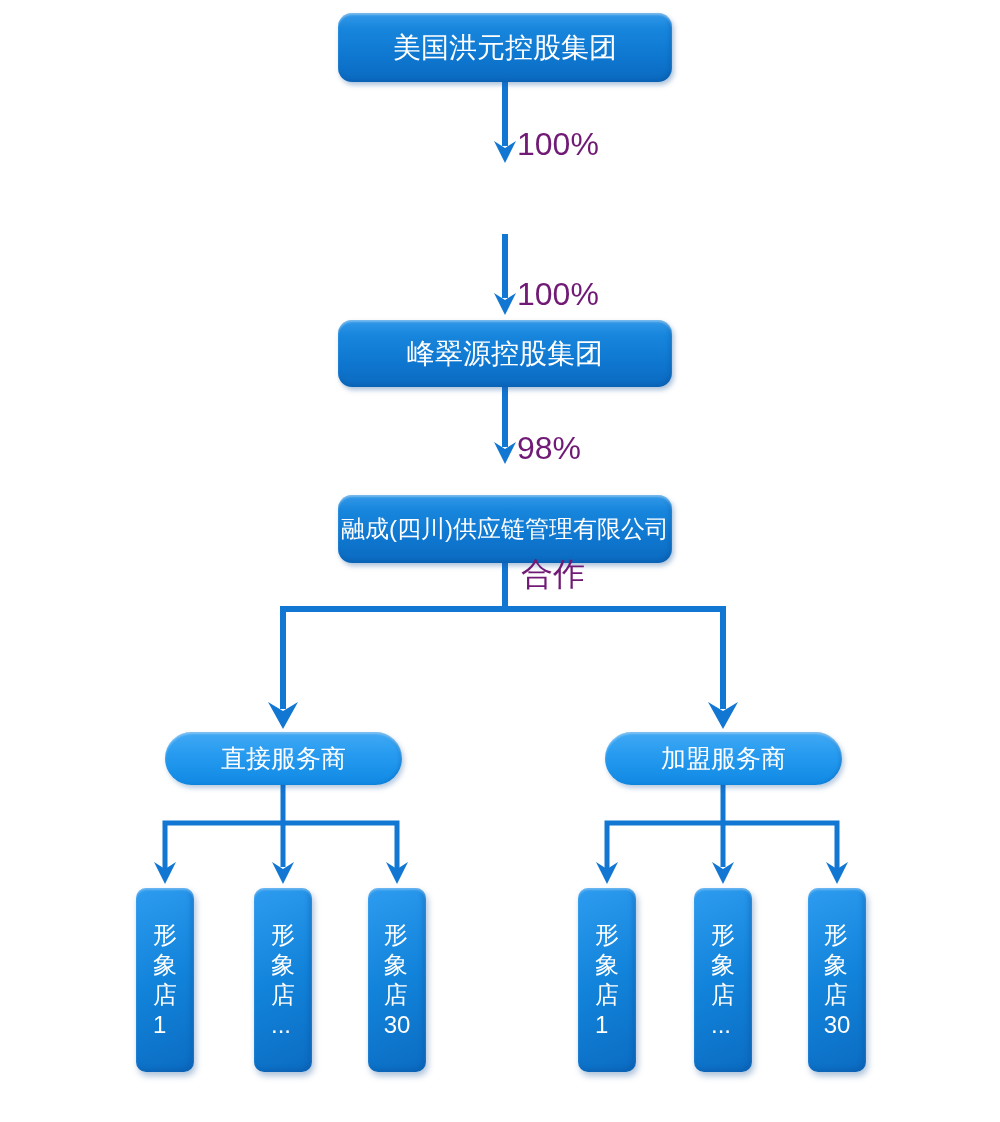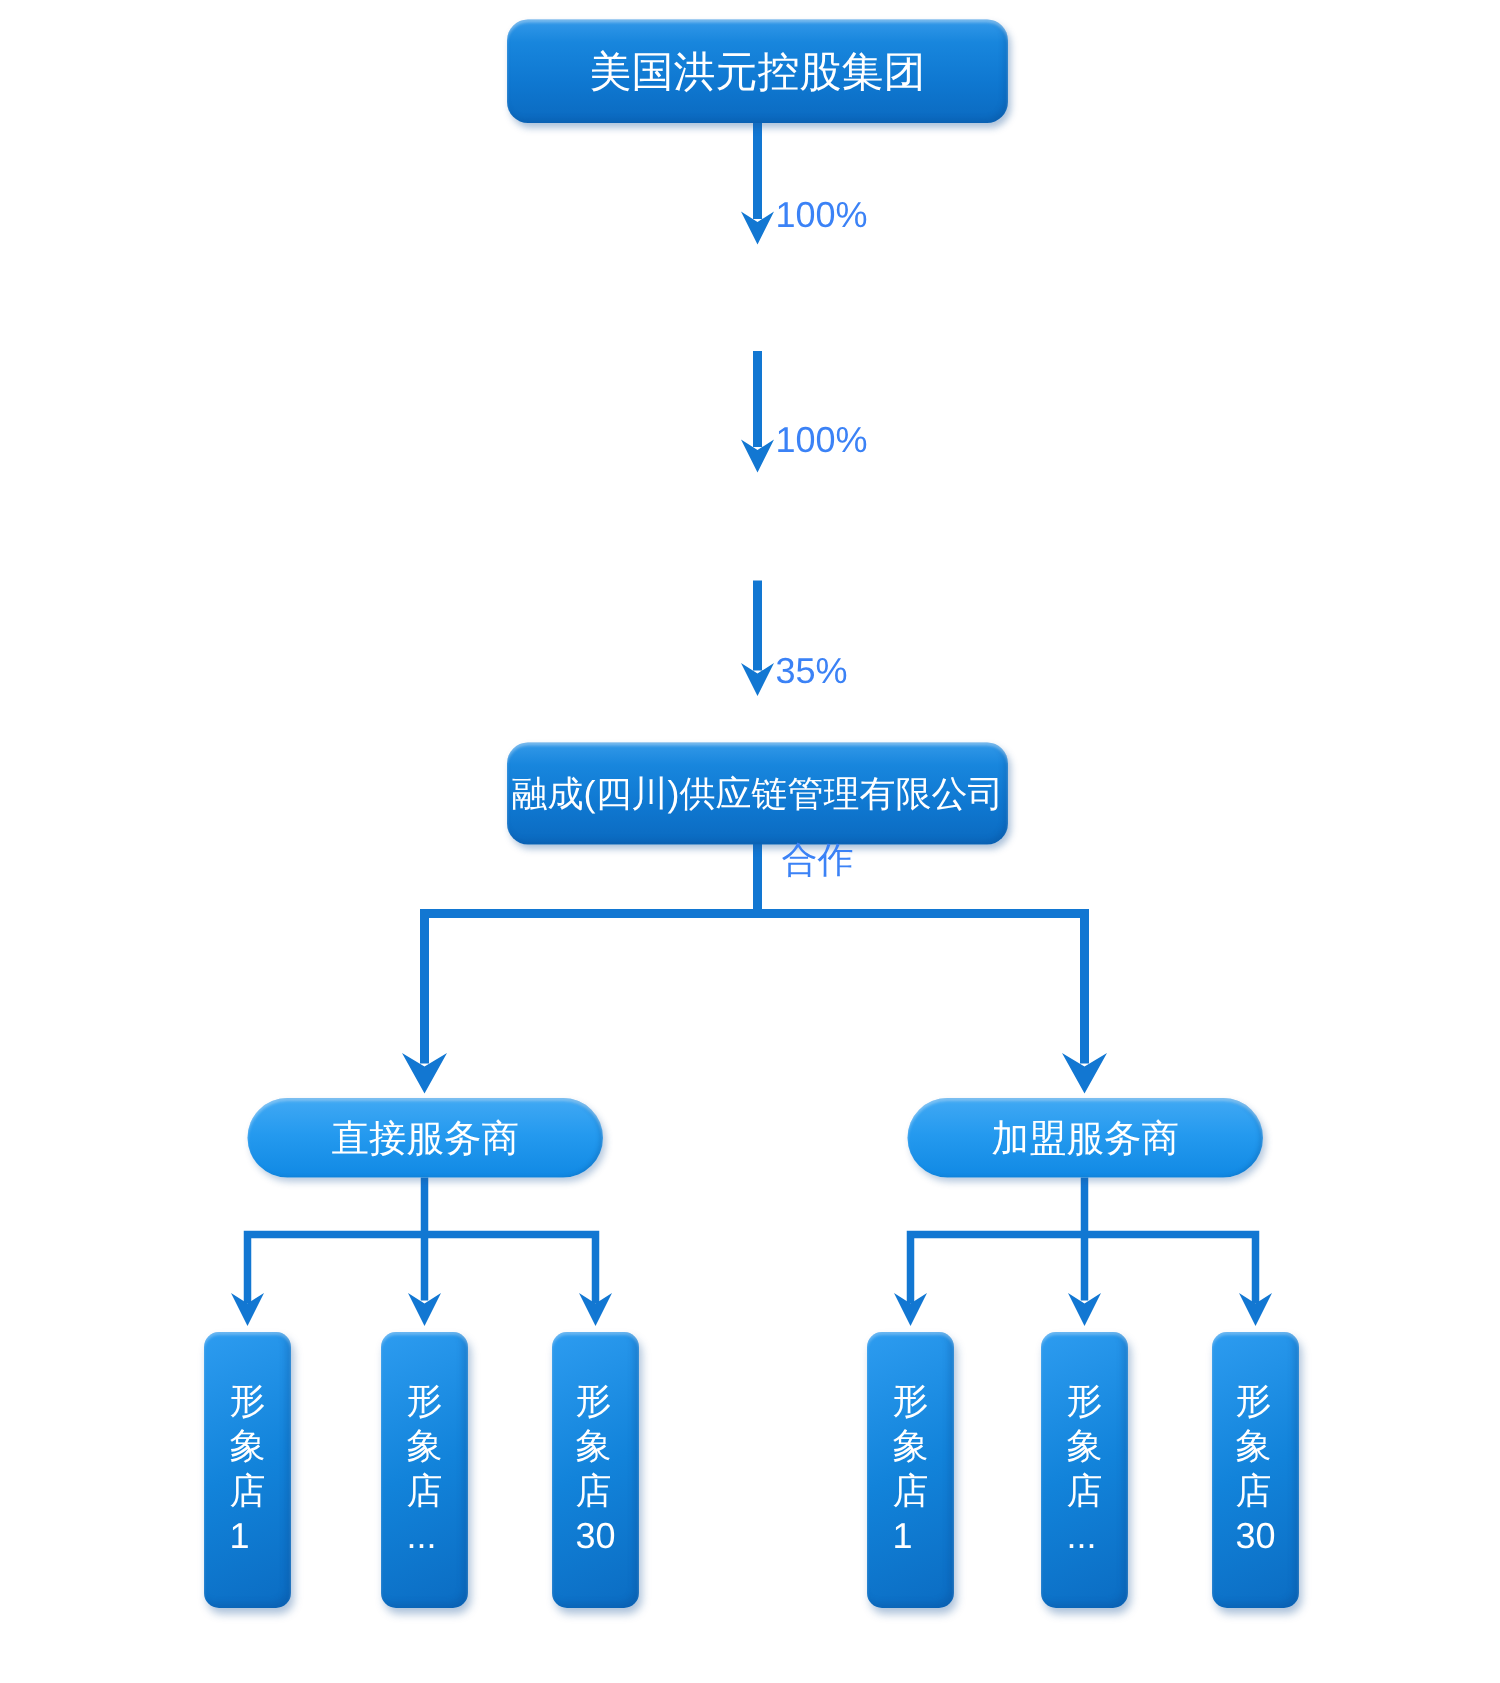--- a/index.html
+++ b/index.html
@@ -48,22 +48,22 @@
                 inset -3px -3px 5px rgba(8,70,140,0.28);
   }
   .leaf-text {
     white-space: pre-line;
     text-align: left;
     font-size: 24px;
     line-height: 30px;
   }
   .edge-label {
     position: absolute;
-    color: #3b82f6;
-    font-size: 24px;
+    color: #701a75;
+    font-size: 32px;
     line-height: 32px;
     white-space: nowrap;
   }
 </style>
 </head>
 <body>
 
 <div class="canvas">
 
   <svg class="connectors" width="1000" height="1122" viewBox="0 0 1000 1122" xmlns="http://www.w3.org/2000/svg">
@@ -95,22 +95,25 @@
 
   <div class="node" style="left:338px; top:13px; width:334px; height:69px;">
     <span>美国洪元控股集团</span>
   </div>
 
   <div class="edge-label" style="left:517px; top:128px;">100%</div>
 
 
   <div class="edge-label" style="left:517px; top:278px;">100%</div>
 
+  <div class="node" style="left:338px; top:320px; width:334px; height:67px;">
+    <span>峰翠源控股集团</span>
+  </div>
 
-  <div class="edge-label" style="left:517px; top:432px;">35%</div>
+  <div class="edge-label" style="left:517px; top:432px;">98%</div>
 
   <div class="node small-font" style="left:338px; top:495px; width:334px; height:68px;">
     <span>融成(四川)供应链管理有限公司</span>
   </div>
 
   <div class="edge-label" style="left:521px; top:558px;">合作</div>
 
   <div class="pill" style="left:605px; top:732px; width:237px; height:53px;">
     <span>加盟服务商</span>
   </div>

